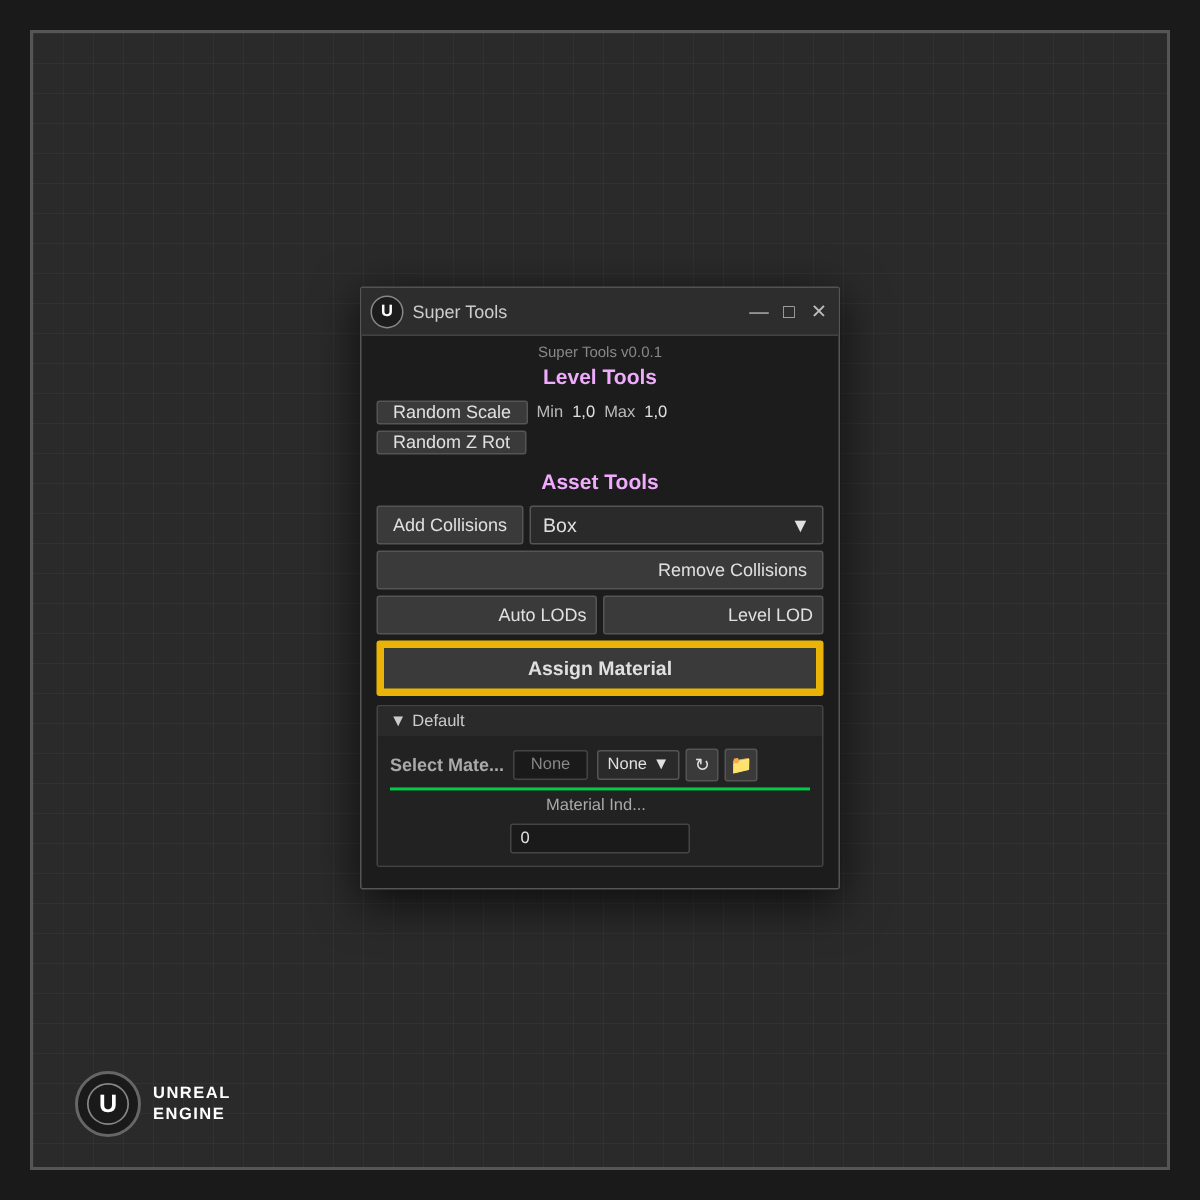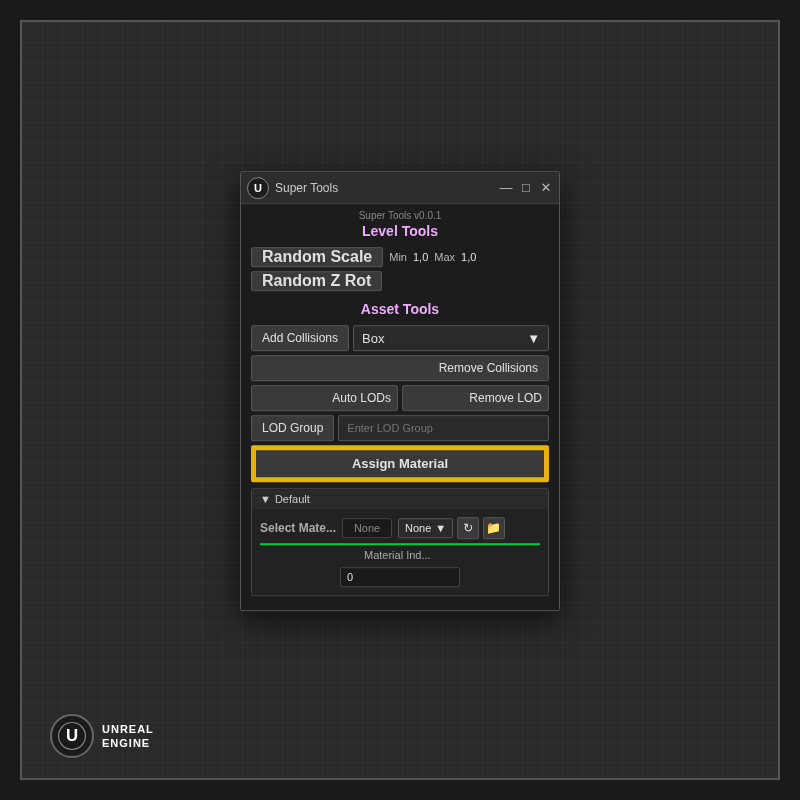--- a/index.html
+++ b/index.html
@@ -103,23 +103,22 @@
     .level-tools-section {
       margin-bottom: 10px;
     }
     .tool-btn {
       background: #3a3a3a;
       border: 1px solid #555;
       color: #e0e0e0;
       padding: 0 10px;
       border-radius: 2px;
       cursor: pointer;
-      font-size: 16px;
+      font-size: 12px;
       white-space: nowrap;
-      font-weight: bold;
     }
     .row {
       display: flex;
       align-items: center;
       gap: 6px;
       margin-bottom: 4px;
     }
     .label-sm {
       font-size: 11px;
       color: #bbb;
@@ -403,28 +402,24 @@
             <span>▼</span>
           </div>
         </div>
 
         
         <button class="full-width-btn">Remove Collisions</button>
 
         
         <div class="lod-row">
           <div class="lod-btn">Auto LODs</div>
-          <div class="lod-btn">Remove LOD</div>
+          <div class="lod-btn">Level LOD</div>
         </div>
 
         
-        <div class="lod-group-row">
-          <div class="lod-group-label">LOD Group</div>
-          <input class="lod-group-input" placeholder="Enter LOD Group" style="">
-        </div>
 
         
         <button class="assign-material-btn">Assign Material</button>
 
         
         <div class="default-section">
           <div class="default-header">
             <span>▼</span>
             <span>Default</span>
           </div>

